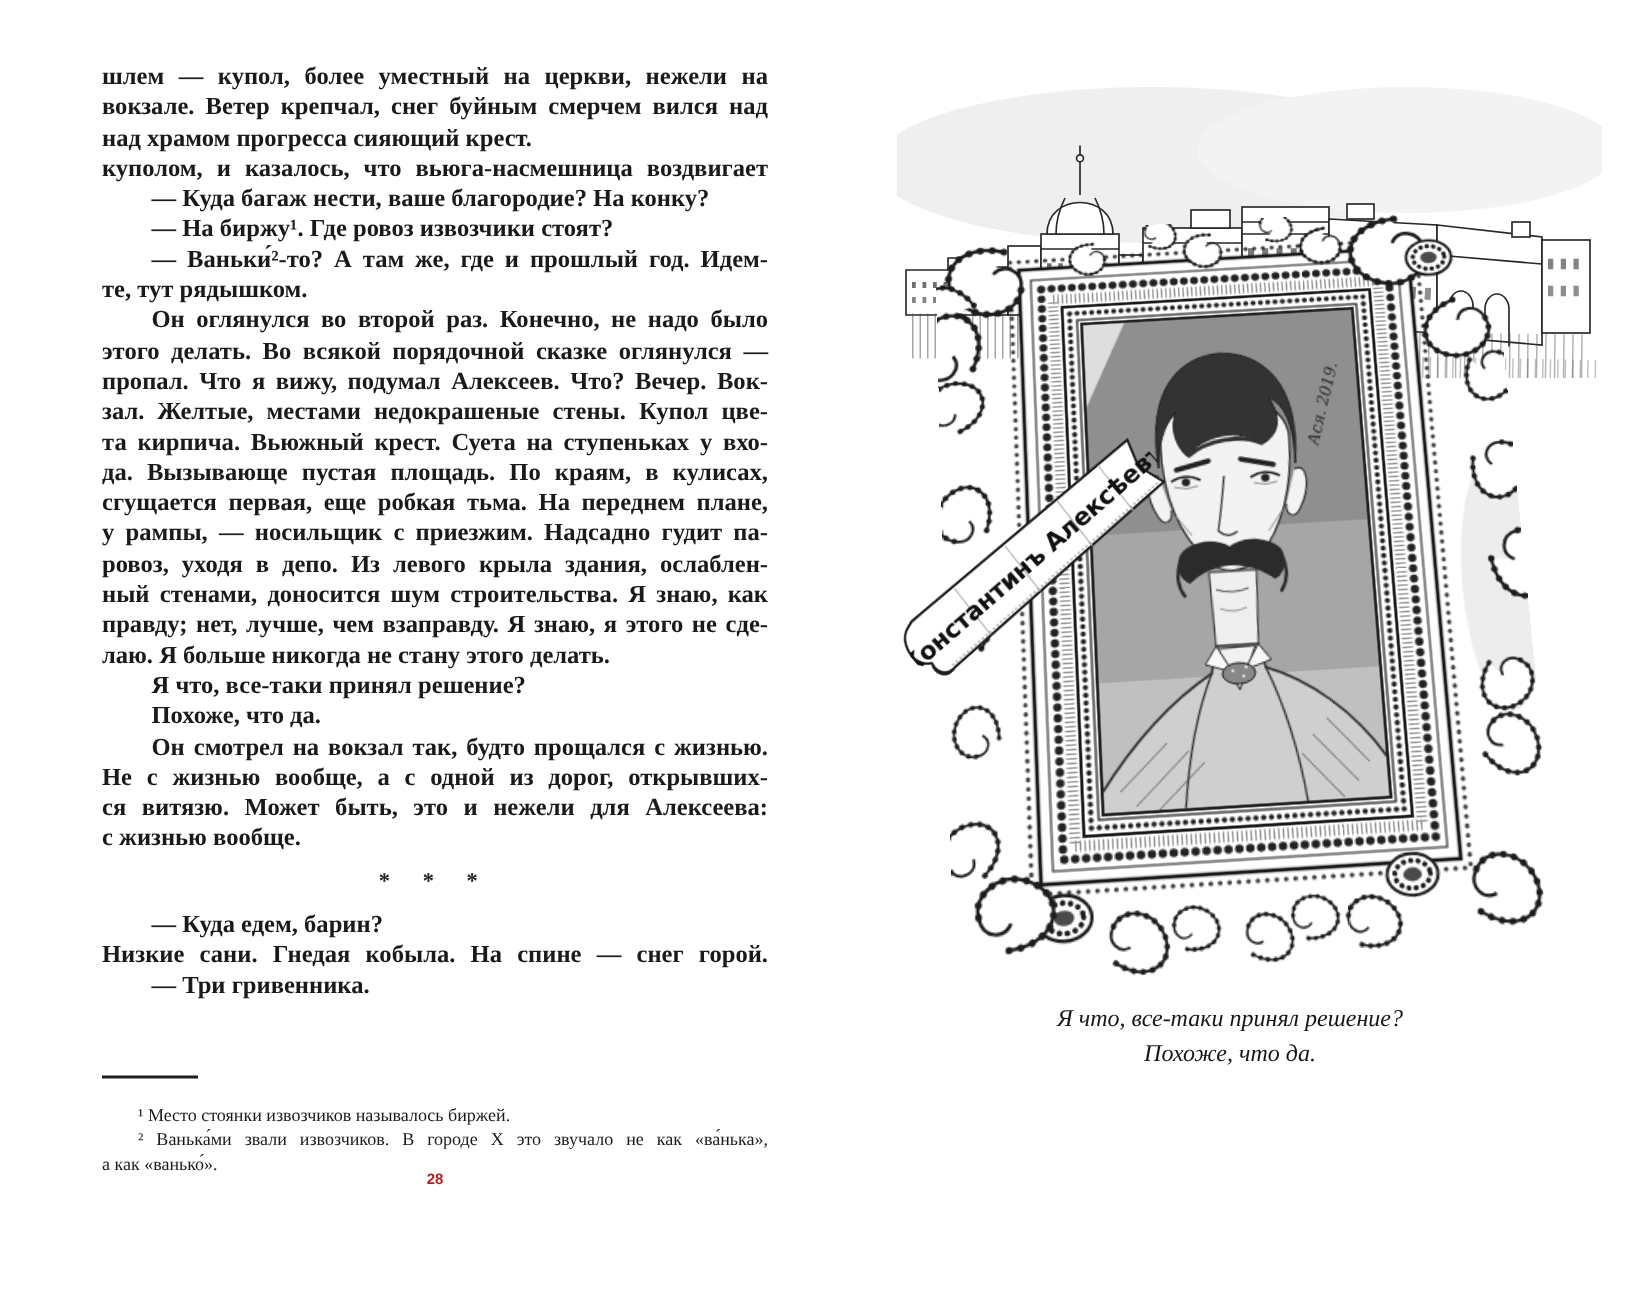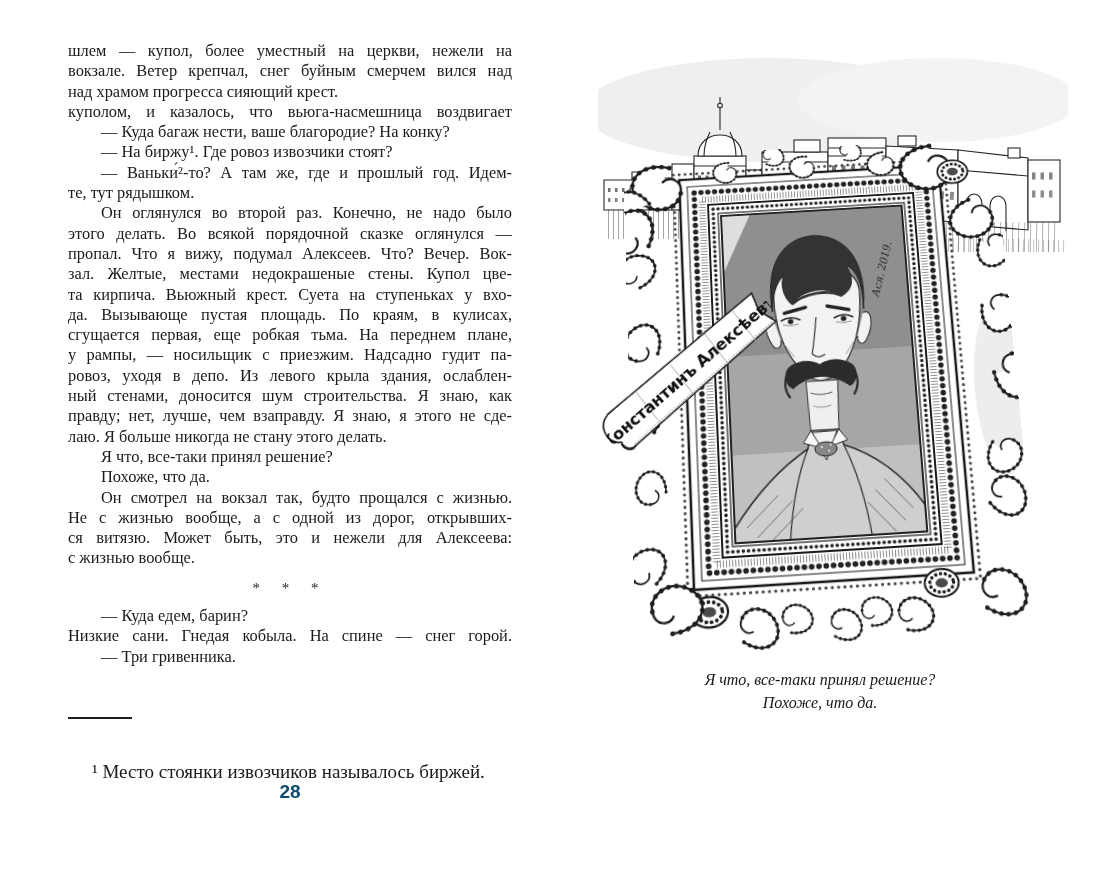--- a/index.html
+++ b/index.html
@@ -4,44 +4,44 @@
 <style>
   html,body{margin:0;padding:0;}
   body{
     width:1100px;height:873px;position:relative;background:#ffffff;
     font-family:"Liberation Serif","DejaVu Serif",serif;color:#1a1a1a;
     overflow:hidden;
   }
   
   .text-col{
     position:absolute;left:68px;top:41px;width:444px;
-    font-size:16.4px;line-height:20.3px;
+    font-size:16.4px;line-height:20.3px;font-weight:bold;
   }
   .para{margin:0;}
   .line{text-align:justify;text-align-last:justify;}
   .line.last{text-align:left;text-align-last:left;}
   .line.indent{text-indent:33px;}
   .stars{
     text-align:center;letter-spacing:9px;font-size:15px;
     margin:9px 0 8px 0;color:#222;
   }
   .footrule{
     position:absolute;left:68px;top:717px;width:64px;height:2px;background:#1e1e1e;
   }
   .footnotes{
-    position:absolute;left:68px;top:764px;width:444px;
-    font-size:19px;line-height:16.3px;
+    position:absolute;left:68px;top:735px;width:444px;
+    font-size:12px;line-height:16.3px;
   }
   .fline{text-align:justify;text-align-last:justify;}
   .fline.last{text-align:left;text-align-last:left;}
   .fline.indent{text-indent:24px;}
   .pagenum{
     position:absolute;left:68px;top:781px;width:444px;text-align:center;
     font-family:"Liberation Sans","DejaVu Sans",sans-serif;
-    font-weight:bold;font-size:19px;color:#0c4a6e;
+    font-weight:bold;font-size:10px;color:#b91c1c;
   }
   
   .skyline-svg{position:absolute;left:598px;top:52px;z-index:1;}
   .frame-svg{
     position:absolute;left:630px;top:130px;z-index:2;
     transform:perspective(750px) rotateX(8deg) rotate(-3.5deg);
     transform-origin:50% 55%;
   }
   .ribbon{
     position:absolute;left:583px;top:341px;width:210px;height:60px;z-index:3;
@@ -116,20 +116,24 @@
       <div class="para">
         <div class="line last indent">— Три гривенника.</div>
       </div>
     </div>
 </div>
 
 <div class="footrule"></div>
 <div class="footnotes" id="footnotes">
     <div class="para">
       <div class="fline last indent">¹ Место стоянки извозчиков называлось биржей.</div>
+    </div>
+    <div class="para">
+      <div class="fline indent">² Ванька́ми звали извозчиков. В городе Х это звучало не как «ва́нька»,</div>
+      <div class="fline last">а как «ванько́».</div>
     </div>
   </div>
 <div class="pagenum">28</div>
 
 <svg class="skyline-svg" width="470" height="200" viewBox="0 0 470 200">
   <ellipse cx="170" cy="58" rx="185" ry="52" fill="#efefef"></ellipse>
   <ellipse cx="340" cy="48" rx="140" ry="42" fill="#f3f3f3"></ellipse>
   <g stroke="#262626" stroke-width="1.1" fill="#ffffff">
     <path d="M6,158 L6,128 L34,128 L34,120 L52,120 L52,126 L74,126 L74,158 Z"></path>
     <rect x="74" y="112" width="22" height="46"></rect>

